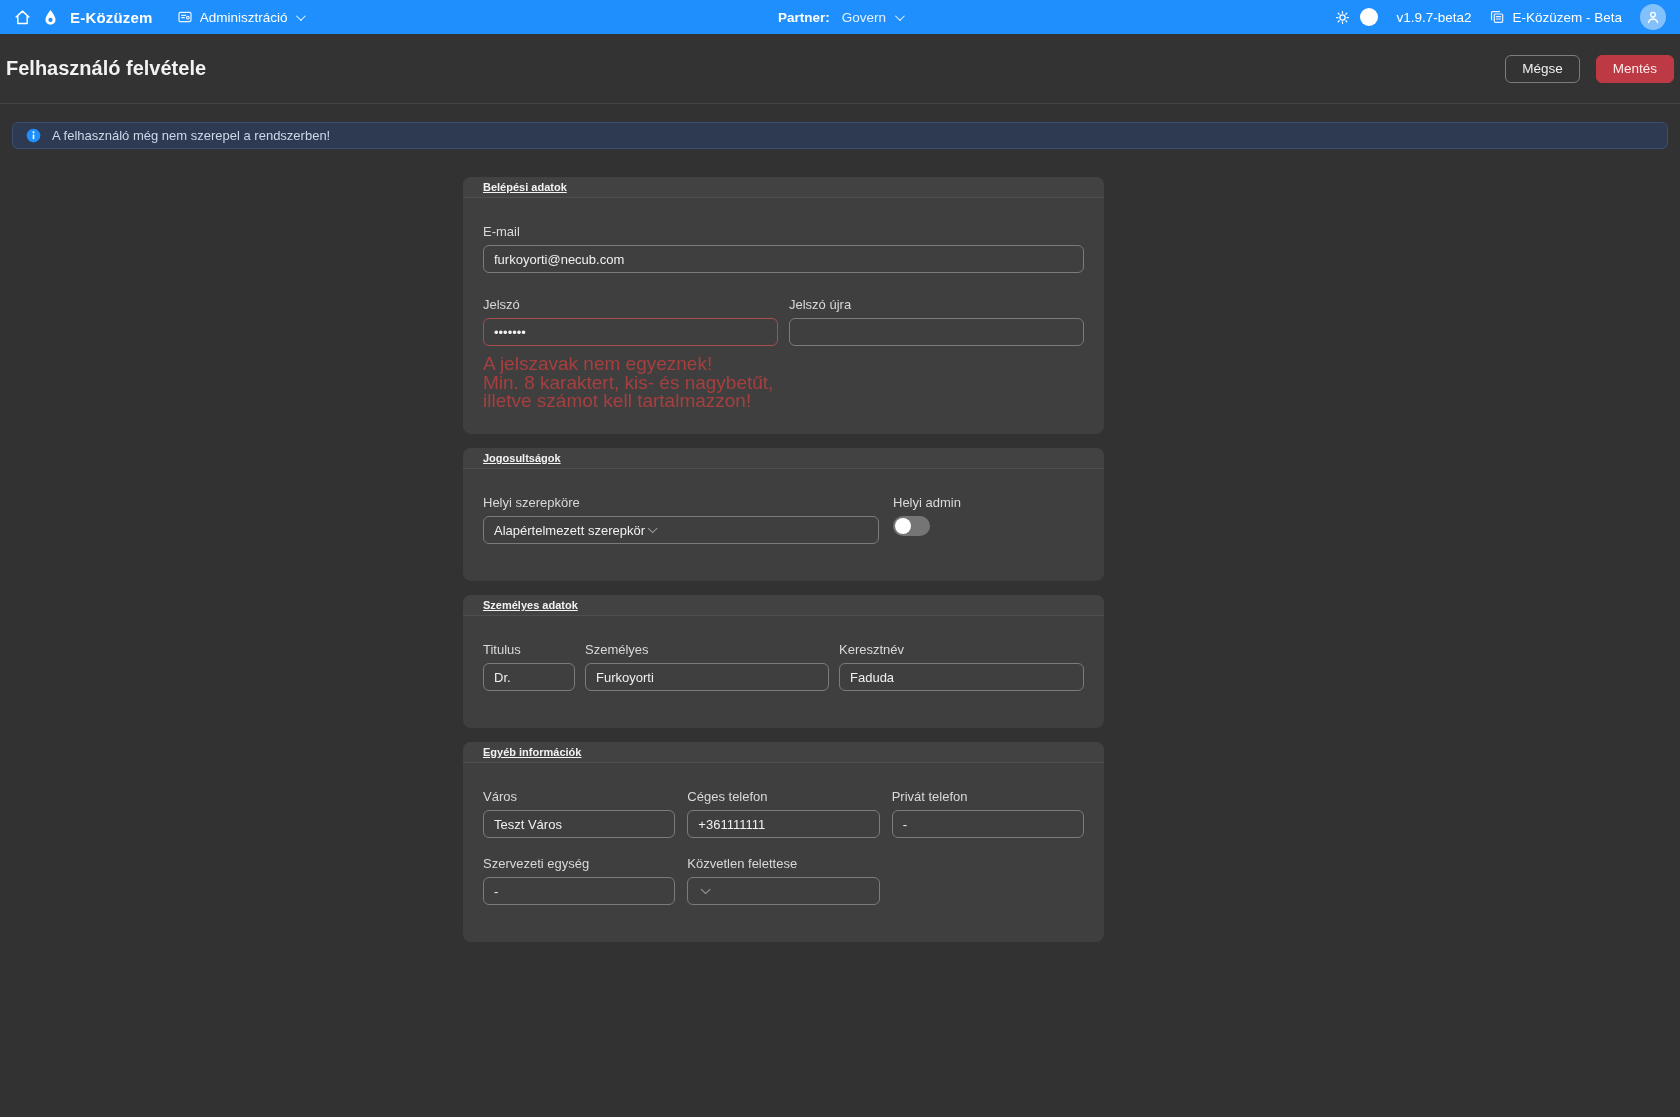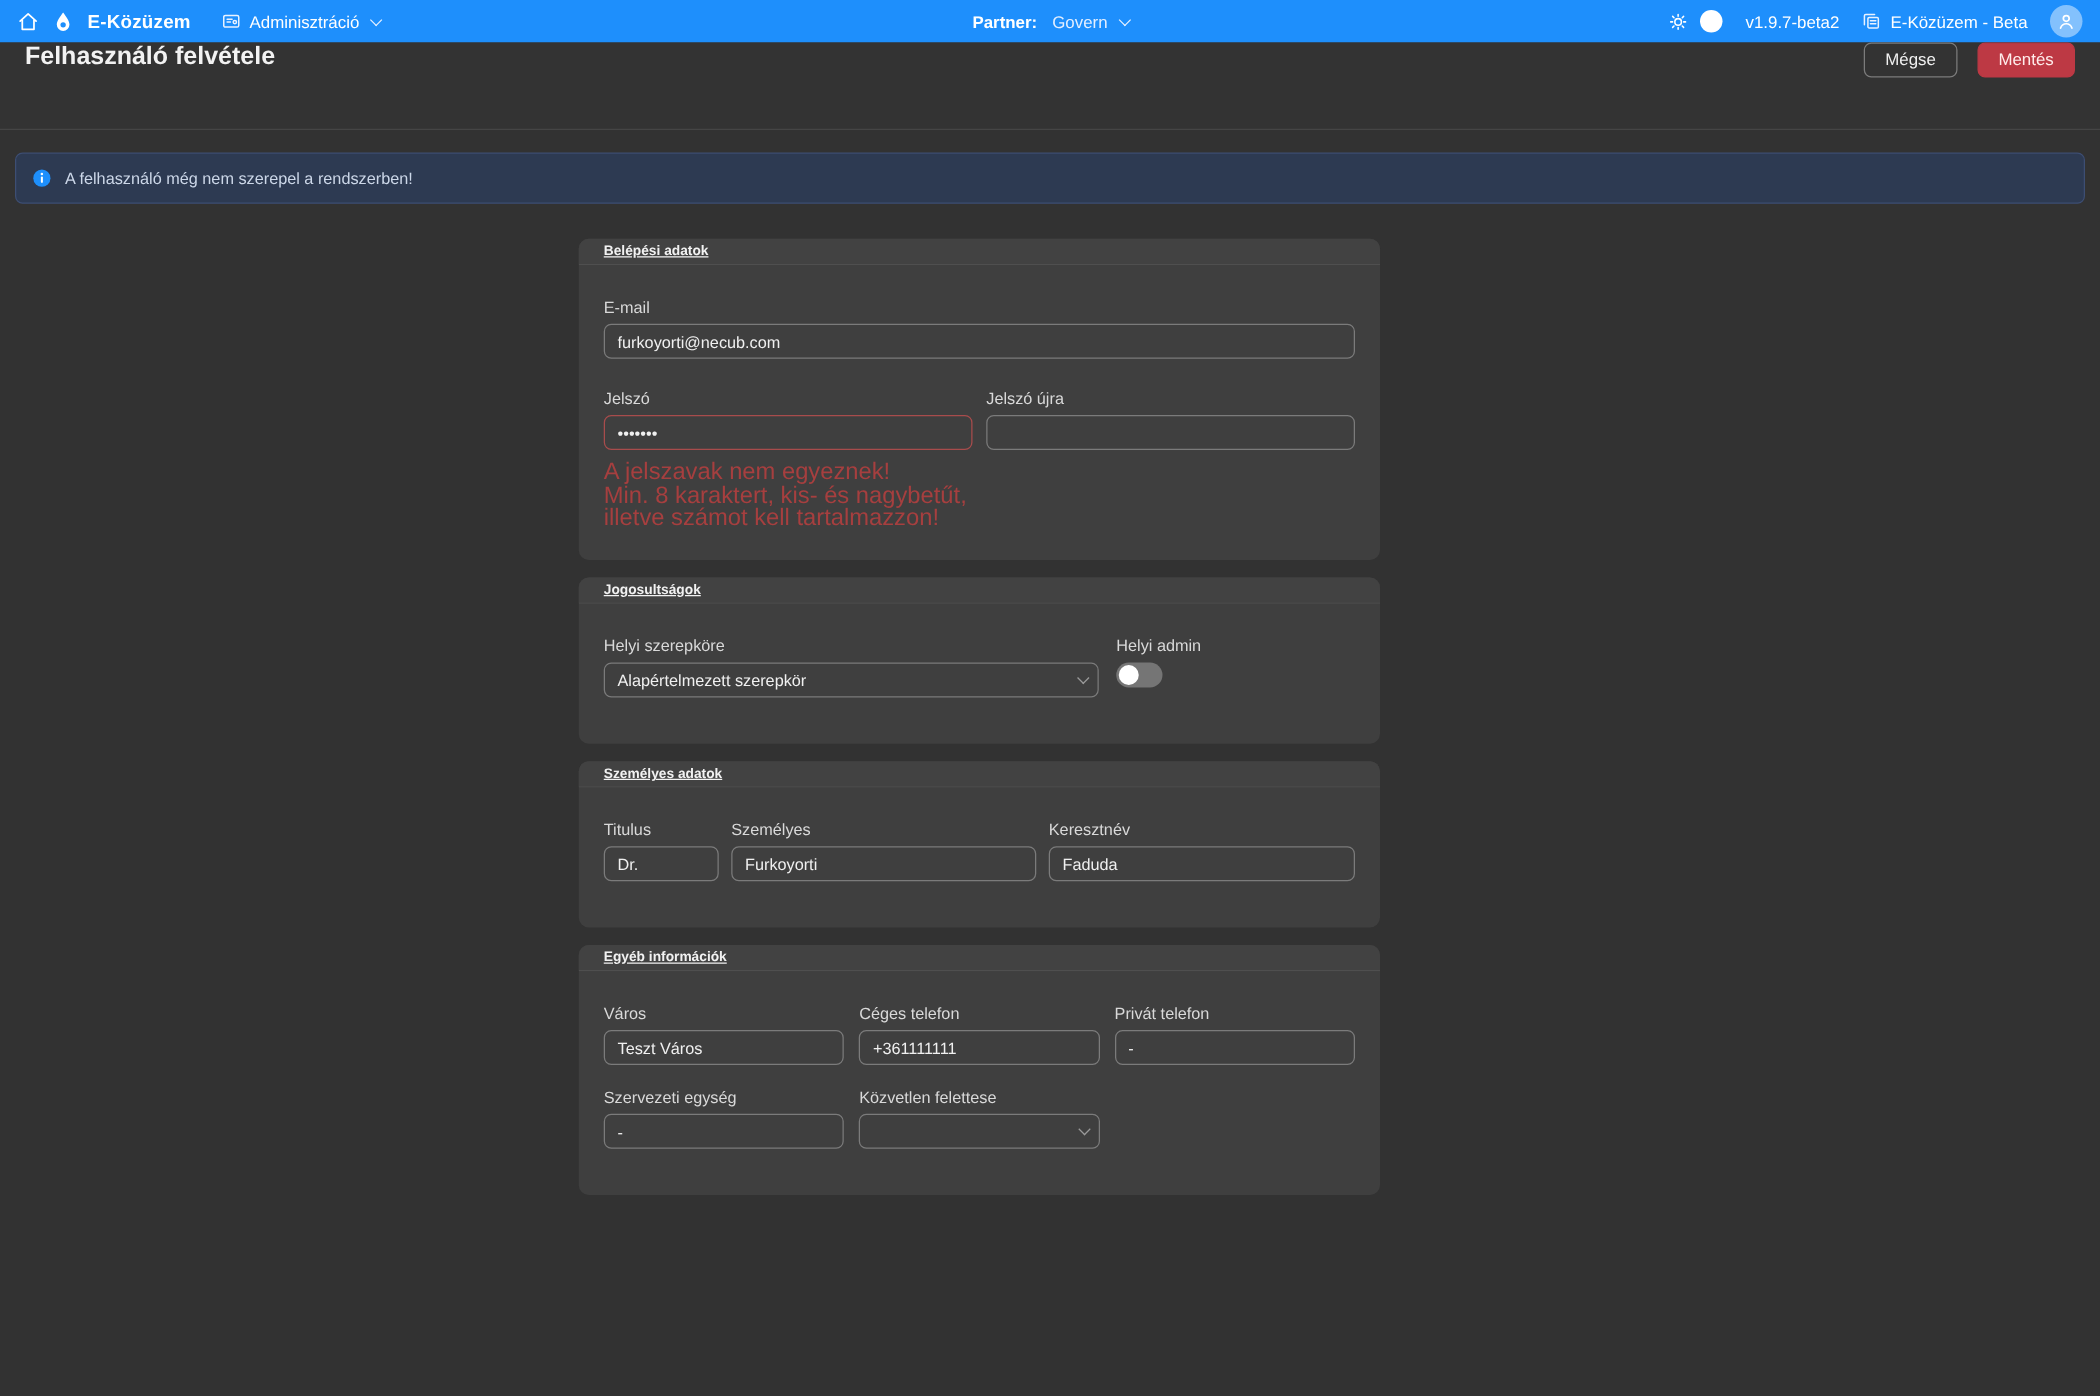--- a/index.html
+++ b/index.html
@@ -34,35 +34,35 @@
   .theme-knob { width:18px; height:18px; border-radius:50%; background:#fff; display:inline-block; margin-left:-8px; cursor:pointer; }
   .version { font-size:13.5px; }
   .avatar {
     width:26px; height:26px; border-radius:50%; background:rgba(255,255,255,.45);
     display:inline-flex; align-items:center; justify-content:center; cursor:pointer;
   }
 
   
   .page-header {
     height:70px; background:#333333; border-bottom:1px solid #454545;
-    display:flex; align-items:flex-start; padding:0 20px;
+    display:flex; align-items:center; padding:0 6px;
   }
   .page-title { font-size:20px; font-weight:700; margin:0; color:#f2f2f2; }
   .actions { margin-left:auto; display:flex; gap:16px; }
   .btn {
     height:28px; padding:0 16px; border-radius:6px; font-size:13.5px;
     font-family:"Liberation Sans", sans-serif; cursor:pointer; line-height:26px;
   }
   .btn.ghost { background:transparent; border:1px solid #7c7c7c; color:#f0f0f0; }
   .btn.danger{ background:#bd3944; border:1px solid #bd3944; color:#ffeceb; font-weight:400; }
 
   
   .content { padding:18px 12px 0; background:#323232; }
   .banner {
-    height:41px; border-radius:6px; background:#2d3a52; border:1px solid #3d4e73;
+    height:27px; border-radius:6px; background:#2d3a52; border:1px solid #3d4e73;
     display:flex; align-items:center; gap:11px; padding:0 13px;
     font-size:13px; color:#ccd7e8;
   }
   .info-icon { width:15px; height:15px; display:inline-flex; }
   .forms { width:641px; margin:28px 0 0 451px; }
 
   .card { background:#3f3f3f; border-radius:8px; margin-bottom:14px; }
   .card-header {
     background:#424242; border-bottom:1px solid #4f4f4f; border-radius:8px 8px 0 0;
     padding:4px 20px; font-size:11px; font-weight:700; color:#f2f2f2;text-decoration:underline;
@@ -70,21 +70,21 @@
   .card-body { padding:26px 20px 37px; }
   .card-body.login-body { padding-bottom:23px; }
 
   .field-label { display:block; font-size:13px; color:#d9d9d9; margin-bottom:6px; }
   .inp, .select {
     width:100%; height:28px; background:#3f3f3f; border:1px solid #7b7b7b;
     border-radius:6px; color:#f0f0f0; font-size:13px; padding:0 10px;
     font-family:"Liberation Sans", sans-serif; outline:none;
   }
   .inp.error { border-color:#a84c4c; }
-  .select { display:flex; align-items:center; justify-content:space-between; cursor:pointer; }
+  .select { display:flex; align-items:center; cursor:pointer; }
   .select .chev { border-color:#9a9a9a; transform:rotate(45deg) translateY(-3px); }
 
   .grid-2 { display:grid; grid-template-columns:1fr 1fr; gap:11px; margin-top:24px; }
   .grid-role { display:grid; grid-template-columns:396px 1fr; gap:14px; }
   .grid-personal { display:grid; grid-template-columns:92px 244px 1fr; gap:10px; }
   .grid-3 { display:grid; grid-template-columns:repeat(3,1fr); gap:12px; }
   .grid-3 + .grid-3 { margin-top:18px; }
 
   .error-text { color:#a63f3f; font-size:19px; line-height:18px; margin-top:9px; }
   .error-text div { margin-bottom:1px; }

